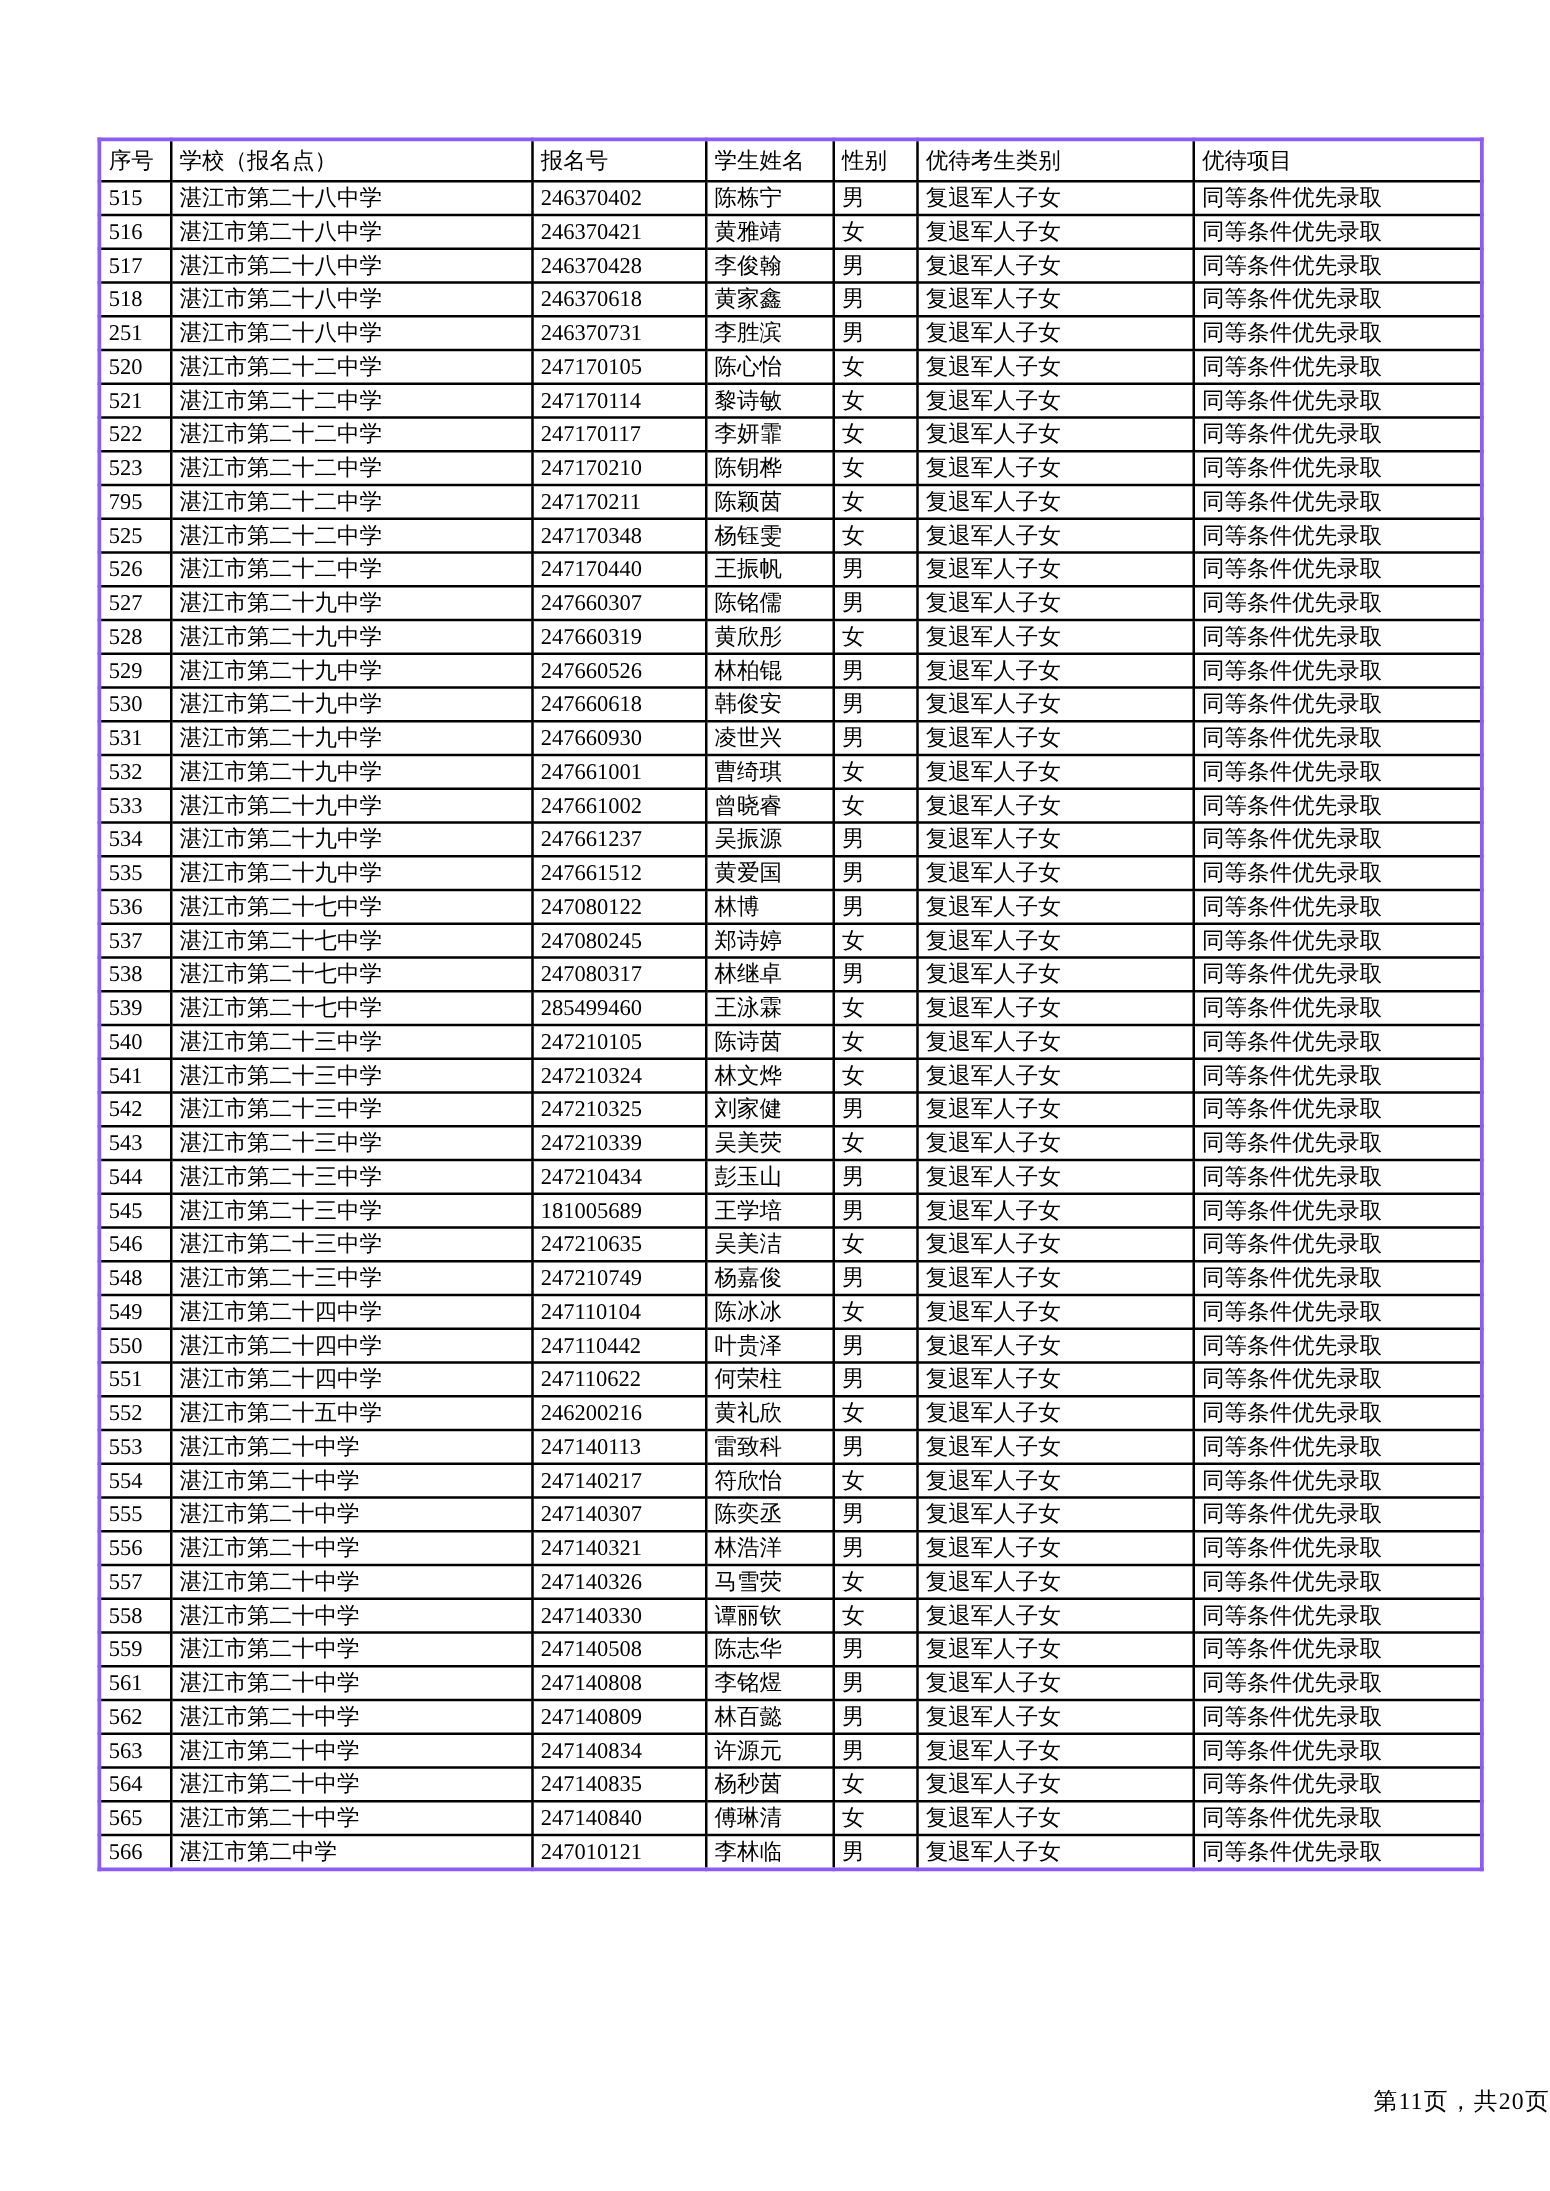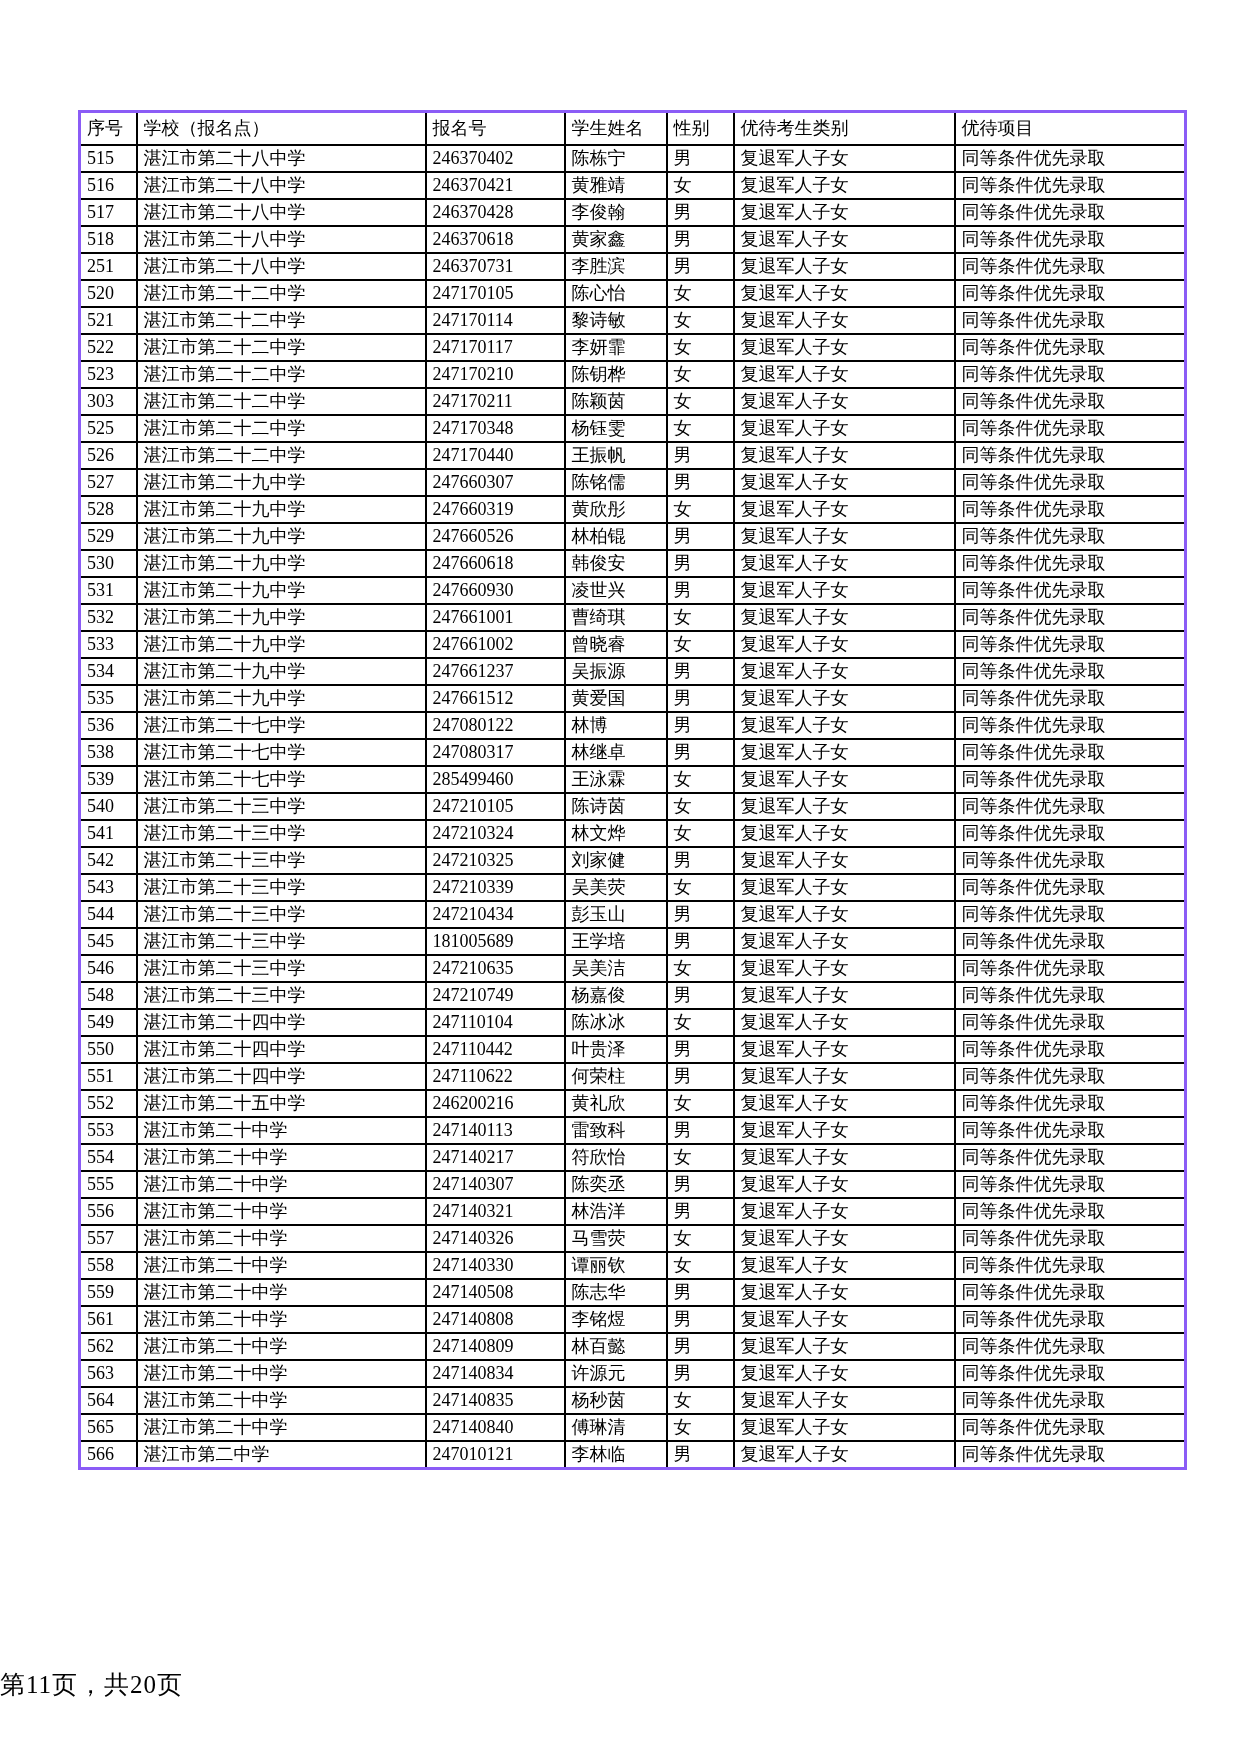--- a/index.html
+++ b/index.html
@@ -50,22 +50,22 @@
   col.c-regno    { width: 139px; }
   col.c-name     { width: 102px; }
   col.c-gender   { width: 67px;  }
   col.c-category { width: 221px; }
   col.c-program  { width: 231px; }
   .page-footer {
     position: absolute;
     top: 1668px;
     left: 0;
     width: 100%;
-    text-align: left;
-    font-size: 25px;
+    text-align: right;
+    font-size: 19px;
     letter-spacing: 1px;
   }
 </style>
 </head>
 <body>
 
 <div class="sheet">
   <table class="roster">
     <colgroup>
       <col class="c-index">
@@ -163,21 +163,21 @@
         <tr>
           <td>523</td>
           <td>湛江市第二十二中学</td>
           <td>247170210</td>
           <td>陈钥桦</td>
           <td>女</td>
           <td>复退军人子女</td>
           <td>同等条件优先录取</td>
         </tr>
         <tr>
-          <td>303</td>
+          <td>795</td>
           <td>湛江市第二十二中学</td>
           <td>247170211</td>
           <td>陈颖茵</td>
           <td>女</td>
           <td>复退军人子女</td>
           <td>同等条件优先录取</td>
         </tr>
         <tr>
           <td>525</td>
           <td>湛江市第二十二中学</td>
@@ -276,20 +276,29 @@
           <td>男</td>
           <td>复退军人子女</td>
           <td>同等条件优先录取</td>
         </tr>
         <tr>
           <td>536</td>
           <td>湛江市第二十七中学</td>
           <td>247080122</td>
           <td>林博</td>
           <td>男</td>
+          <td>复退军人子女</td>
+          <td>同等条件优先录取</td>
+        </tr>
+        <tr>
+          <td>537</td>
+          <td>湛江市第二十七中学</td>
+          <td>247080245</td>
+          <td>郑诗婷</td>
+          <td>女</td>
           <td>复退军人子女</td>
           <td>同等条件优先录取</td>
         </tr>
         <tr>
           <td>538</td>
           <td>湛江市第二十七中学</td>
           <td>247080317</td>
           <td>林继卓</td>
           <td>男</td>
           <td>复退军人子女</td>

